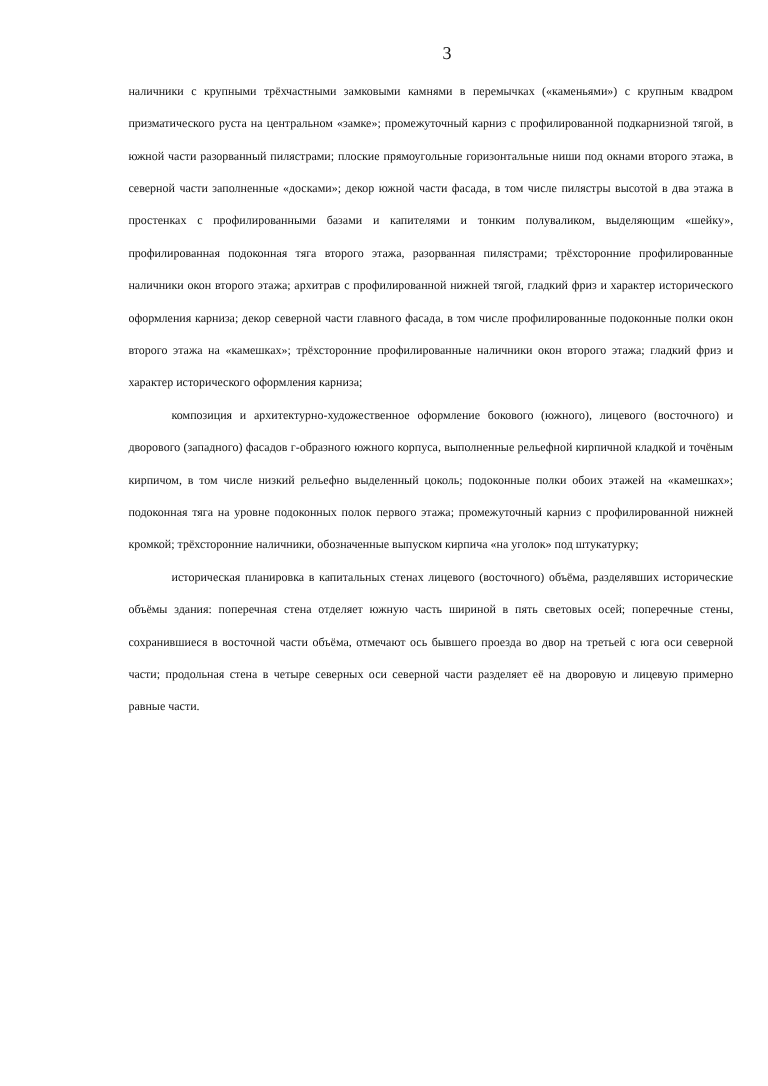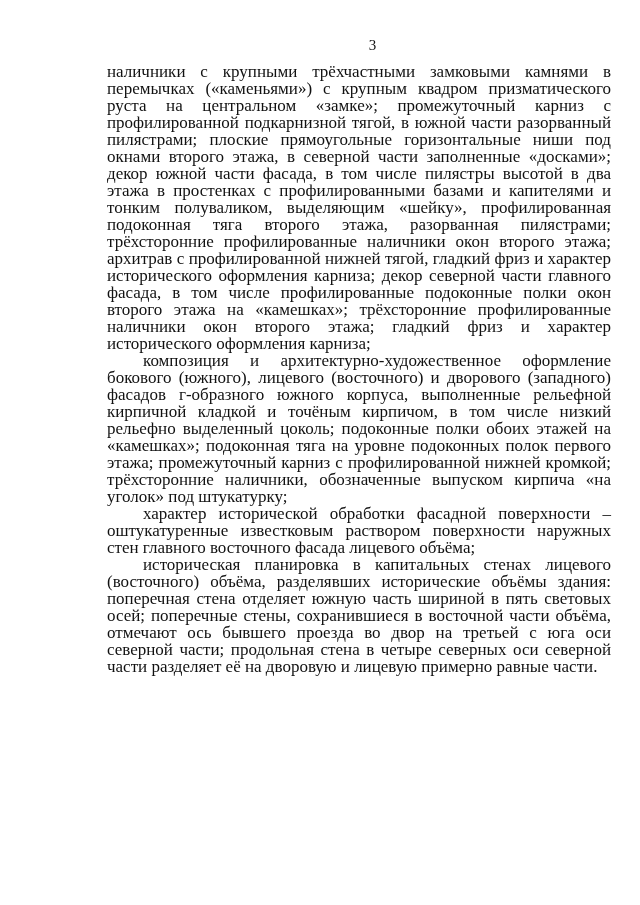--- a/index.html
+++ b/index.html
@@ -1,27 +1,26 @@
 <!DOCTYPE html>
 <html><head>
 <meta charset="utf-8">
 <style>
   html, body { margin:0; padding:0; background:#ffffff; }
   body { width:640px; height:905px; position:relative; overflow:hidden;
          font-family:"Liberation Serif", "DejaVu Serif", serif; color:#111; }
   .page-number { position:absolute; top:36px; left:0; width:745px; text-align:center;
                  font-size:15px; line-height:18px; }
   .content { position:absolute; top:63px; left:107px; width:504px; }
-  .para { margin:0; font-size:17px; line-height:17px; text-align:justify;
+  .para { margin:0; font-size:10px; line-height:27px; text-align:justify;
           text-align-last:left; hyphens:none; }
   .para.indent { text-indent:36px; }
 </style>
 </head>
 <body>
 
 <div class="page-number">3</div>
 
 <div class="content">
   <p class="para">наличники с крупными трёхчастными замковыми камнями в перемычках («каменьями») с крупным квадром призматического руста на центральном «замке»; промежуточный карниз с профилированной подкарнизной тягой, в южной части разорванный пилястрами; плоские прямоугольные горизонтальные ниши под окнами второго этажа, в северной части заполненные «досками»; декор южной части фасада, в том числе пилястры высотой в два этажа в простенках с профилированными базами и капителями и тонким полуваликом, выделяющим «шейку», профилированная подоконная тяга второго этажа, разорванная пилястрами; трёхсторонние профилированные наличники окон второго этажа; архитрав с профилированной нижней тягой, гладкий фриз и характер исторического оформления карниза; декор северной части главного фасада, в том числе профилированные подоконные полки окон второго этажа на «камешках»; трёхсторонние профилированные наличники окон второго этажа; гладкий фриз и характер исторического оформления карниза;</p>
   <p class="para indent">композиция и архитектурно-художественное оформление бокового (южного), лицевого (восточного) и дворового (западного) фасадов г-образного южного корпуса, выполненные рельефной кирпичной кладкой и точёным кирпичом, в том числе низкий рельефно выделенный цоколь; подоконные полки обоих этажей на «камешках»; подоконная тяга на уровне подоконных полок первого этажа; промежуточный карниз с профилированной нижней кромкой; трёхсторонние наличники, обозначенные выпуском кирпича «на уголок» под штукатурку;</p>
-  <p class="para indent">характер исторической обработки фасадной поверхности – оштукатуренные известковым раствором поверхности наружных стен главного восточного фасада лицевого объёма;</p>
   <p class="para indent">историческая планировка в капитальных стенах лицевого (восточного) объёма, разделявших исторические объёмы здания: поперечная стена отделяет южную часть шириной в пять световых осей; поперечные стены, сохранившиеся в восточной части объёма, отмечают ось бывшего проезда во двор на третьей с юга оси северной части; продольная стена в четыре северных оси северной части разделяет её на дворовую и лицевую примерно равные части.</p>
 </div>
 
 </body></html>

